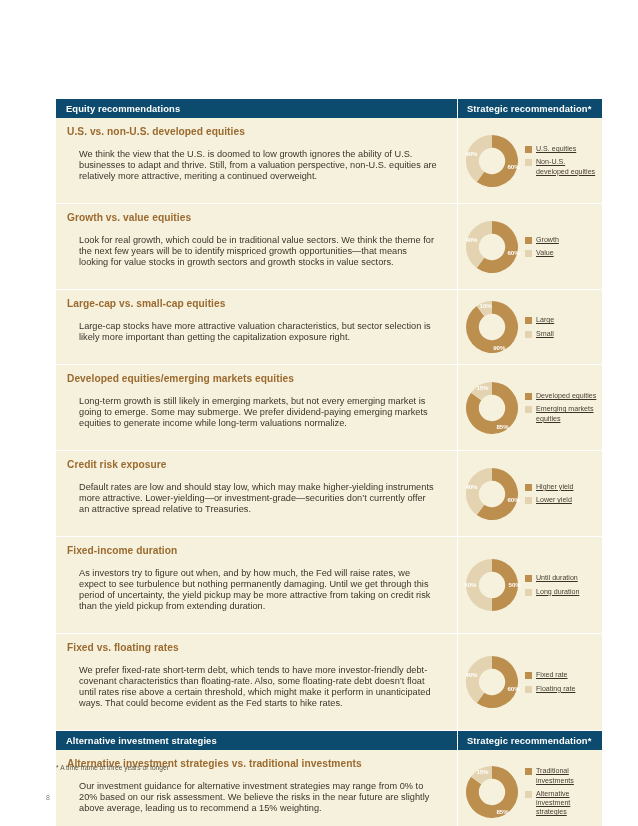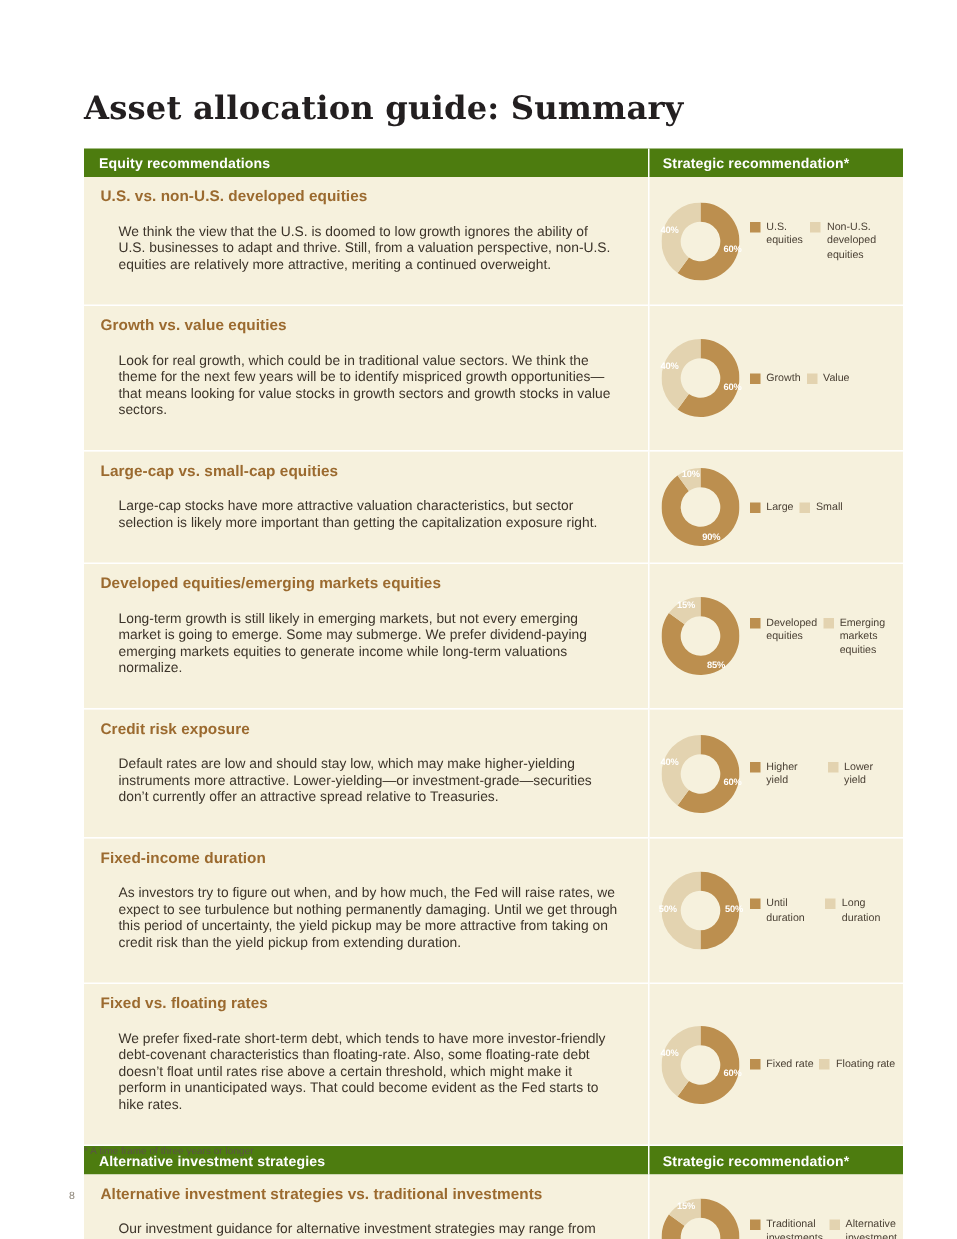--- a/index.html
+++ b/index.html
@@ -28,21 +28,21 @@
     white-space:nowrap;
   }
   
   .table{
     position:absolute;
     left:56px;top:99px;
     width:546px;
     border-collapse:collapse;
   }
   .section-head{
-    background:#4d7c0f;
+    background:#0c4a6e;
     color:#ffffff;
     height:19px;
   }
   .section-head .sh-left{
     font-size:9.4px;font-weight:600;
     padding:0 0 0 10px;
     letter-spacing:.1px;
     border-right:1.4px solid #ffffff;
     width:382px;
   }
@@ -95,23 +95,24 @@
   .dlabel{
     position:absolute;
     font-size:6.2px;
     color:#ffffff;
     font-weight:600;
     white-space:nowrap;
     letter-spacing:-.1px;
   }
   .legend{
     display:flex;
-    flex-direction:row;
+    flex-direction:column;
     gap:4px;
     padding-top:1px;
+    text-decoration:underline;
   }
   .legend-item{
     display:flex;
     align-items:flex-start;
     gap:4px;
   }
   .swatch{
     width:7px;height:7px;
     flex:0 0 7px;
     margin-top:1px;
@@ -135,21 +136,20 @@
     left:46px;top:794px;
     font-size:7px;
     color:#8d8578;
   }
 </style>
 </head>
 <body>
 
 <div class="page">
 
-  <div class="page-title">Asset allocation guide: Summary</div>
 
   <table class="table">
     <tbody id="table-body">
         <tr class="section-head">
           <td class="sh-left">Equity recommendations</td>
           <td class="sh-right">Strategic recommendation*</td>
         </tr>
         <tr class="row">
           <td class="cell-text">
             <p class="item-title">U.S. vs. non-U.S. developed equities</p>

